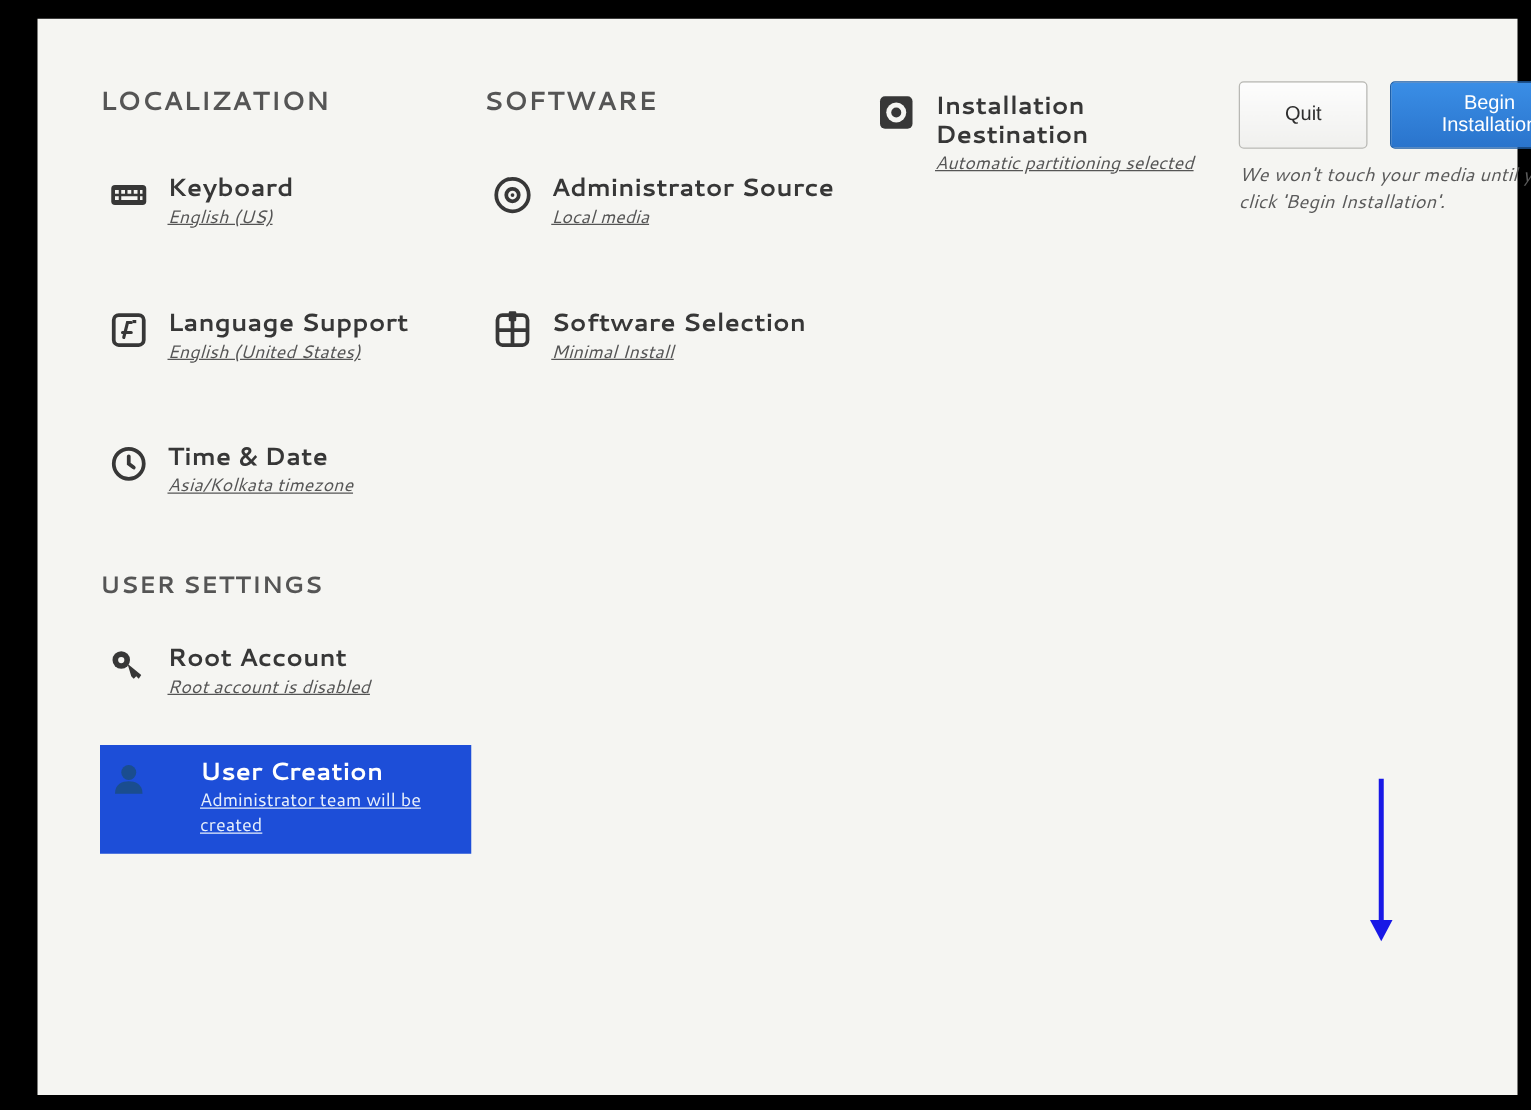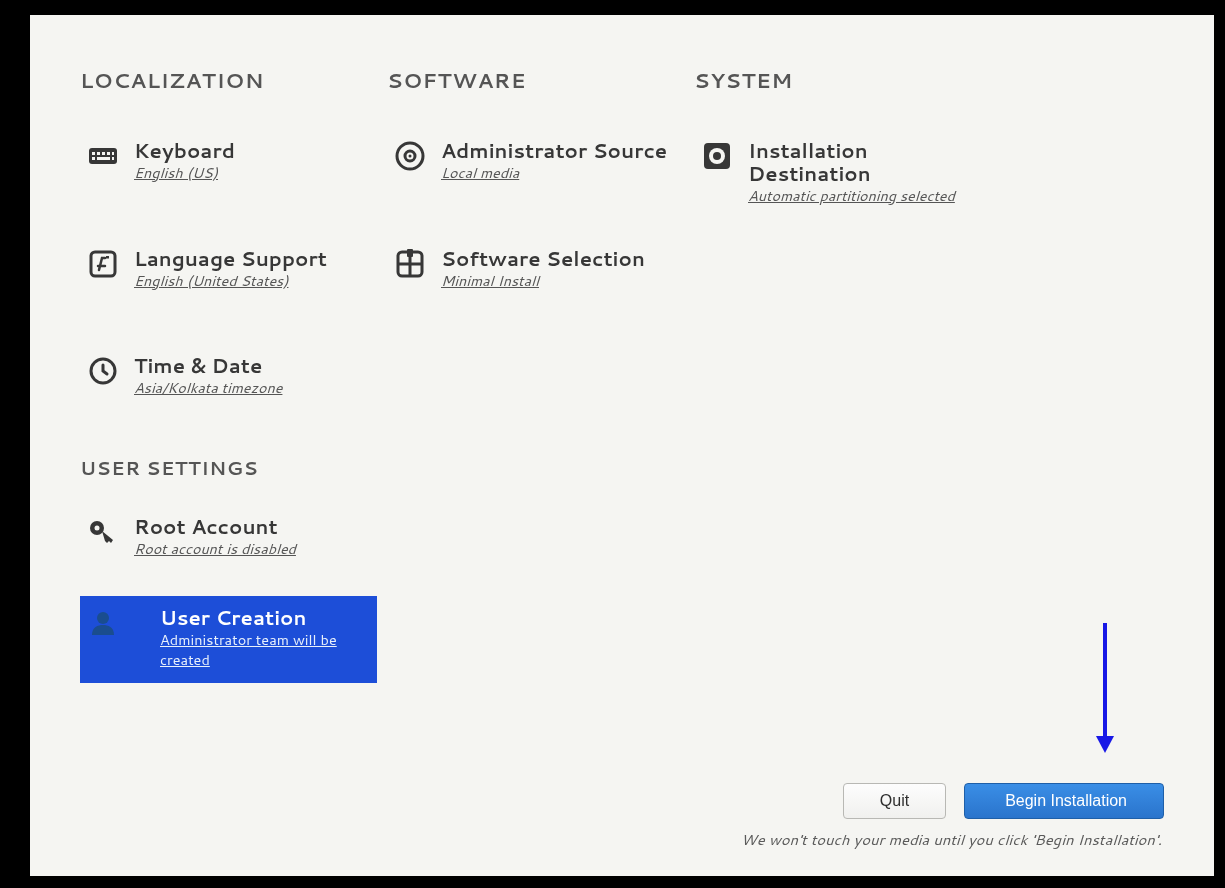--- a/index.html
+++ b/index.html
@@ -12,22 +12,21 @@
     }
     .window {
       position: absolute;
       left: 30px;
       top: 15px;
       right: 11px;
       bottom: 12px;
       background: #f5f5f2;
       padding: 50px 50px 20px 50px;
       display: flex;
-      flex-direction: column;
-      justify-content: flex-end;
+      flex-direction: row;
     }
     .main {
       flex: 1;
       display: flex;
       gap: 10px;
     }
     .column {
       width: 297px;
     }
     .section-header {
@@ -234,21 +233,20 @@
             </svg>
         </span>
         <div class="spoke-text">
           <span class="spoke-title">Software Selection</span>
           <span class="spoke-sub">Minimal Install</span>
         </div>
       </div>
     </div>
 
     <div class="column">
-      <div class="section-header">SYSTEM</div>
 
       <div class="spoke">
         <span class="icon">
           <svg viewBox="0 0 32 32">
               <rect x="3" y="3" width="26" height="26" rx="4" fill="#373737"></rect>
               <circle cx="16" cy="16" r="8" fill="#f5f5f2"></circle>
               <circle cx="16" cy="16" r="4" fill="#373737"></circle>
             </svg>
         </span>
         <div class="spoke-text">

